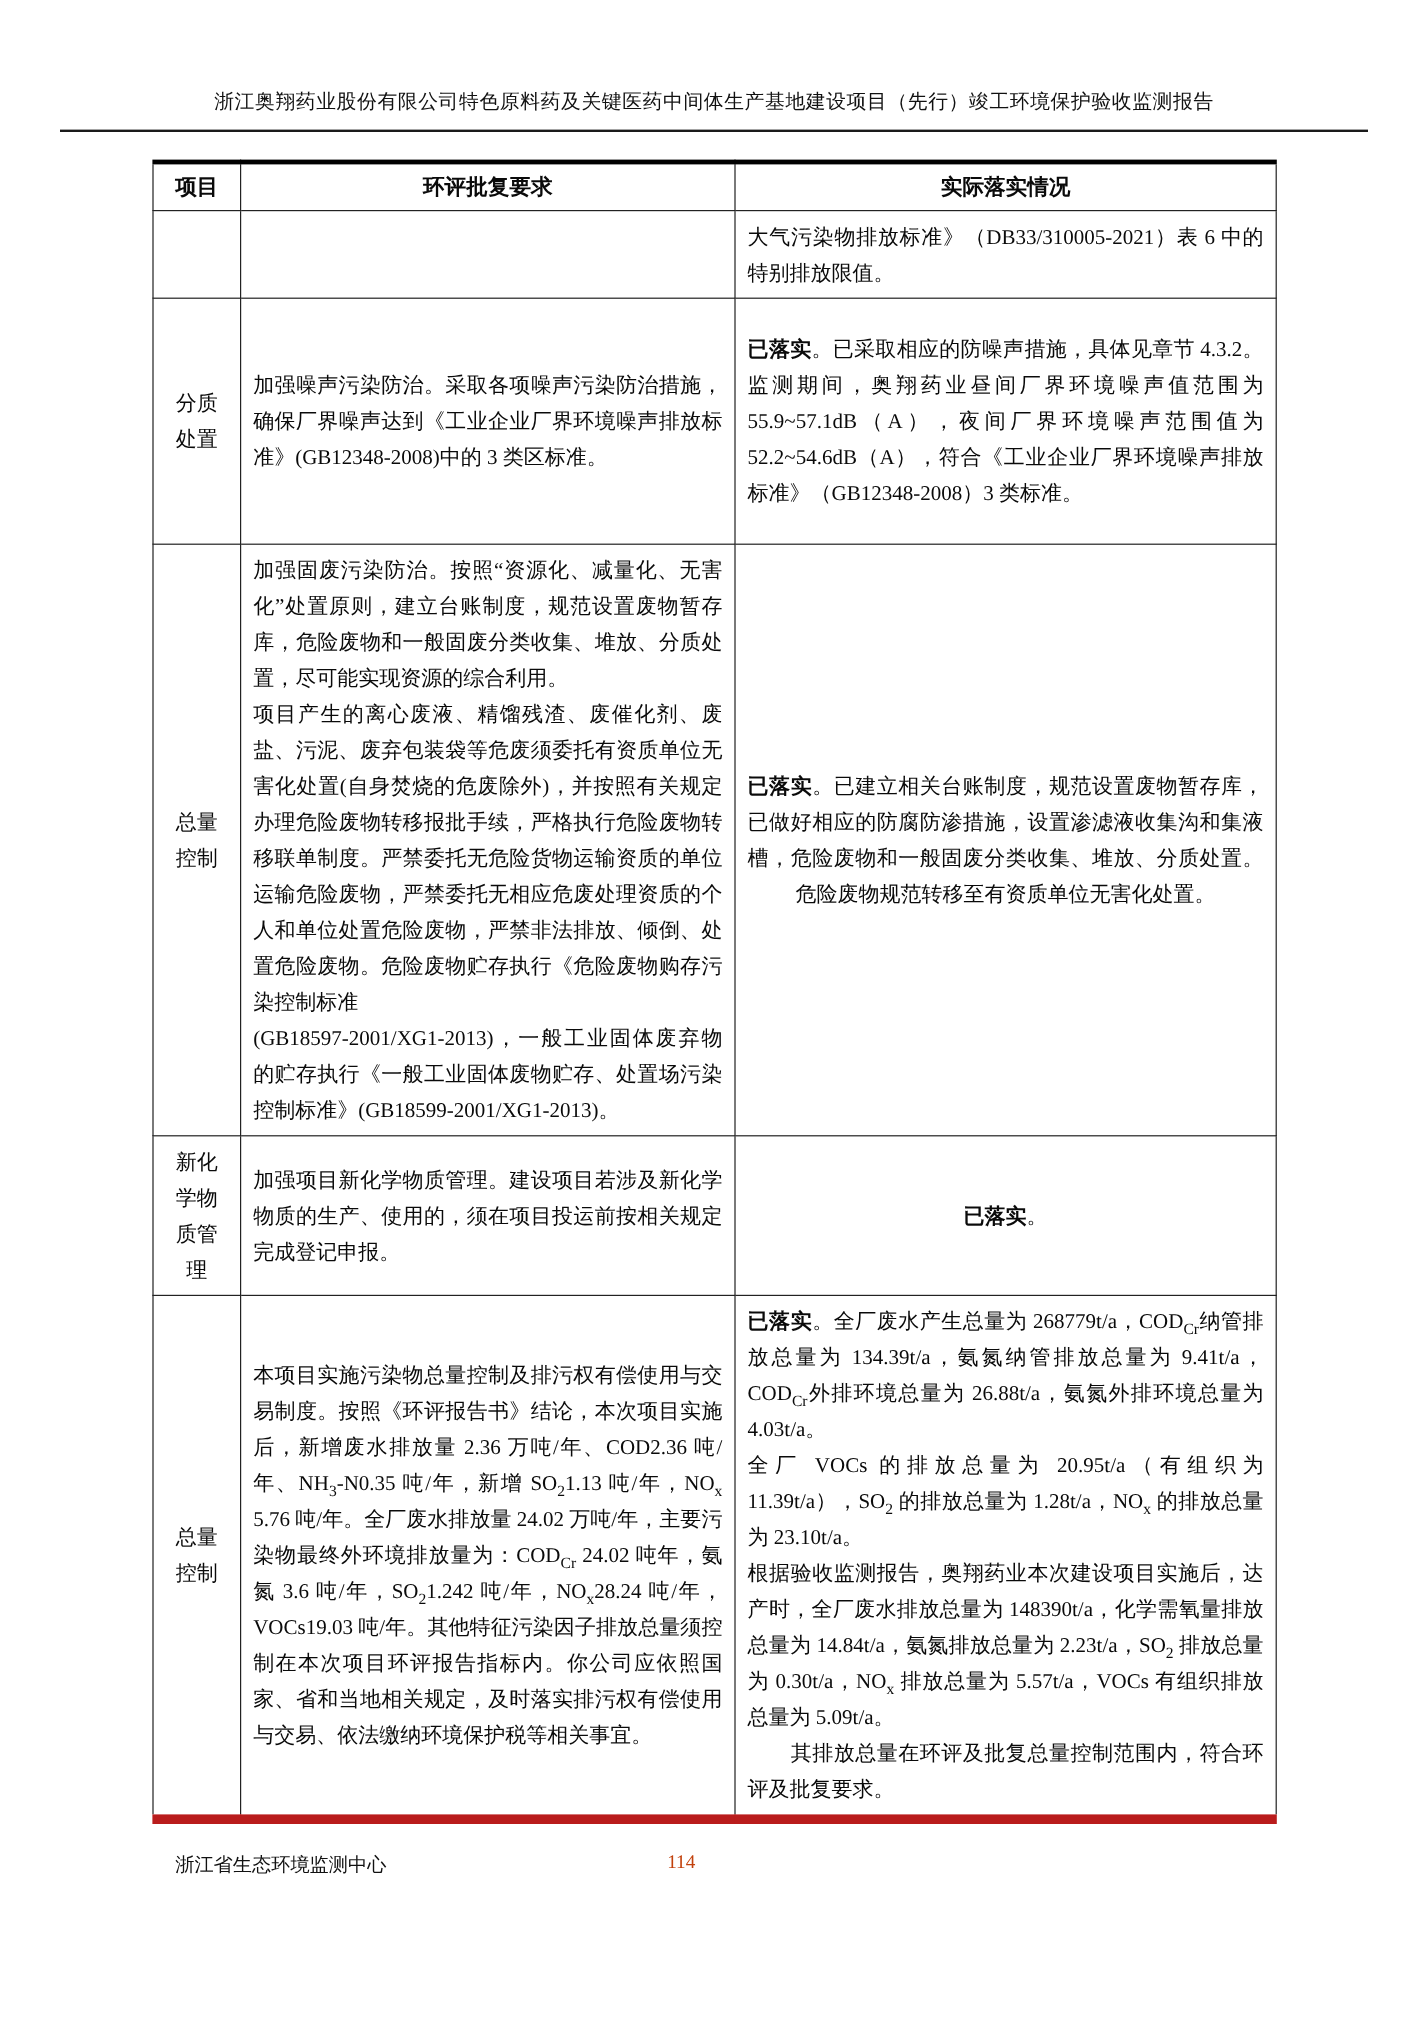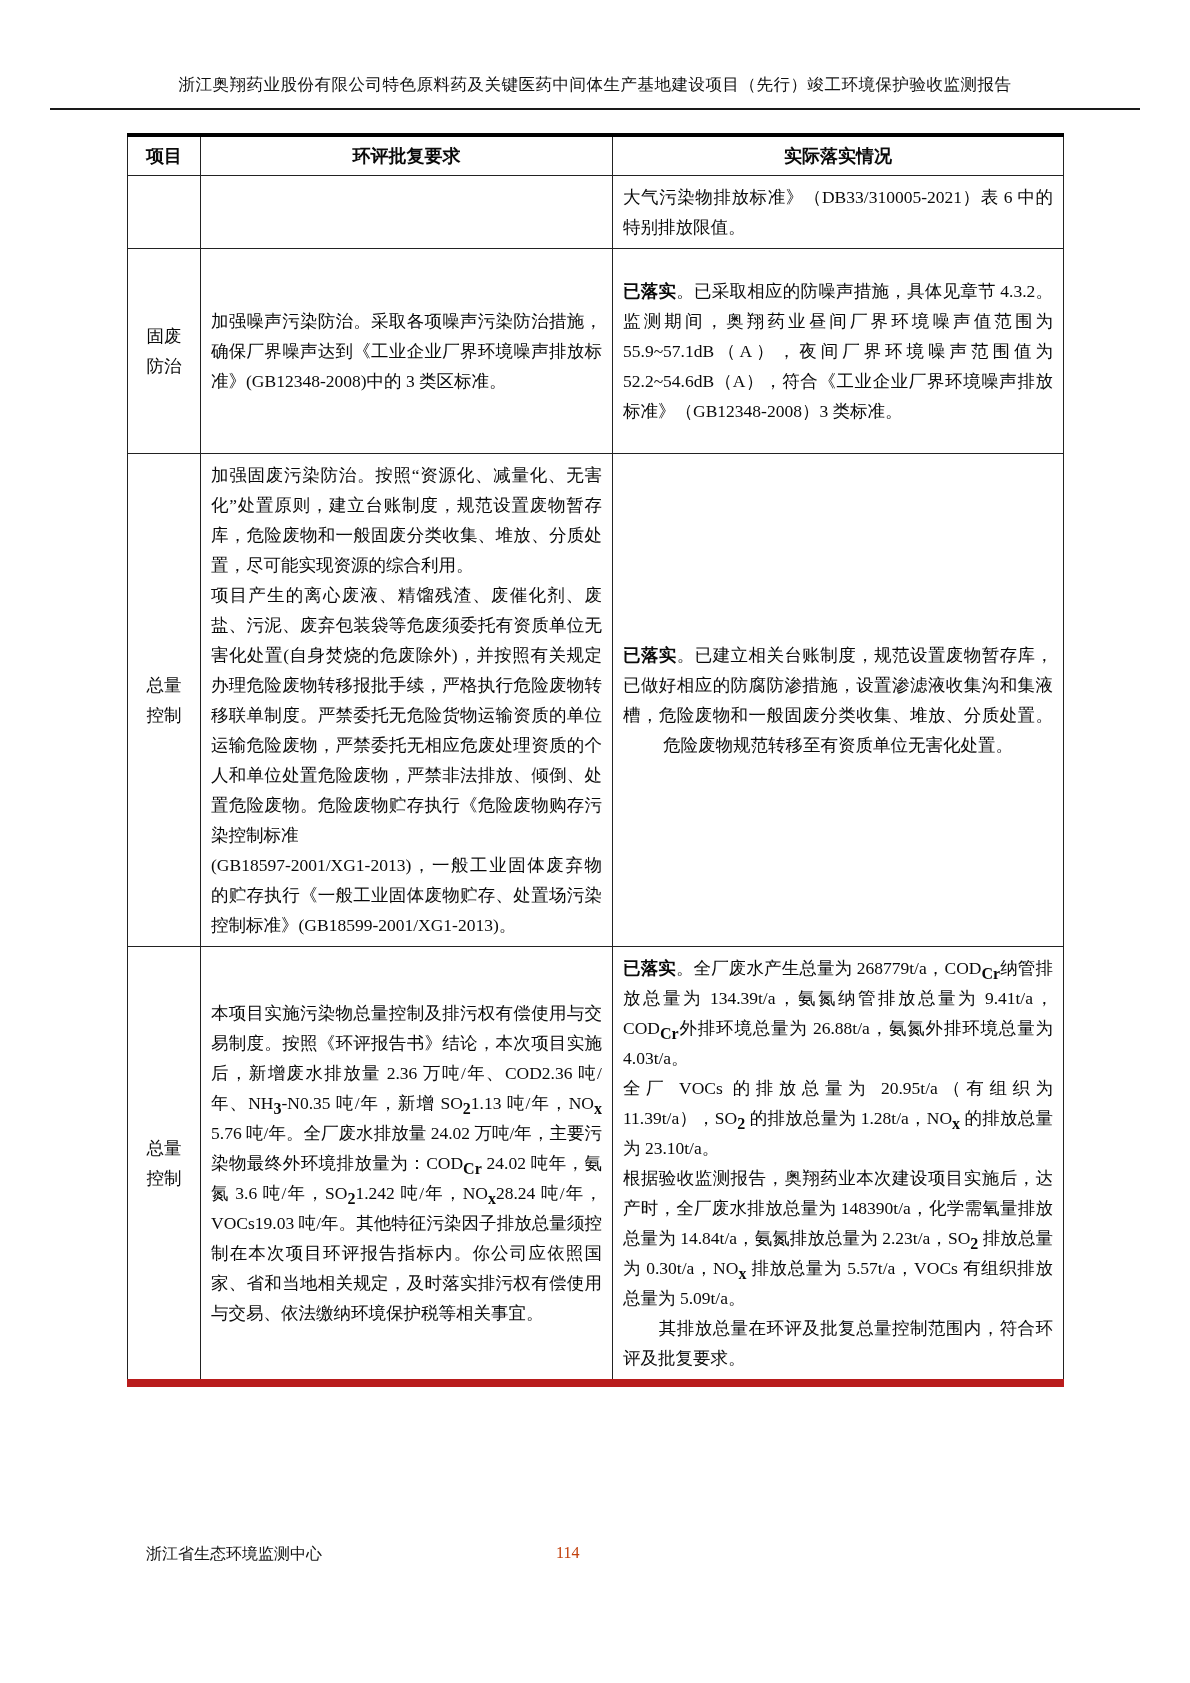--- a/index.html
+++ b/index.html
@@ -30,21 +30,21 @@
   td.cell-impl.center{text-align:center;}
   td.cell-impl.center-last{text-align:justify;text-align-last:center;}
 
   tr.r-head{height:40px;}
   tr.r1{height:70px;}
   tr.r2{height:205px;}
   tr.r3{height:493px;}
   tr.r4{height:94px;}
   tr.r5{height:385px;}
 
-  sub{font-size:16px;line-height:0;font-weight:bold;}
+  sub{font-size:13px;line-height:0;}
   b{font-weight:bold;}
 
   .doc-footer-left{position:absolute;left:146px;top:1544px;font-size:16px;color:#111;font-family:Liberation Mono, monospace;}
   .doc-footer-page{position:absolute;left:556px;top:1544px;font-size:16px;color:#c2410c;}
 </style>
 </head>
 <body>
 
 <div class="page">
 
@@ -64,31 +64,36 @@
       <th>实际落实情况</th>
     </tr>
 
     <tr class="r1">
       <td class="cell-item"></td>
       <td class="cell-req"></td>
       <td class="cell-impl">大气污染物排放标准》（DB33/310005-2021）表 6 中的特别排放限值。</td>
     </tr>
 
     <tr class="r2">
-      <td class="cell-item">固废防治</td>
+      <td class="cell-item">分质处置</td>
       <td class="cell-req">加强噪声污染防治。采取各项噪声污染防治措施，确保厂界噪声达到《工业企业厂界环境噪声排放标准》(GB12348-2008)中的 3 类区标准。</td>
       <td class="cell-impl"><b>已落实</b>。已采取相应的防噪声措施，具体见章节 4.3.2。监测期间，奥翔药业昼间厂界环境噪声值范围为 55.9~57.1dB（A），夜间厂界环境噪声范围值为 52.2~54.6dB（A），符合《工业企业厂界环境噪声排放标准》（GB12348-2008）3 类标准。</td>
     </tr>
 
     <tr class="r3">
       <td class="cell-item">总量控制</td>
       <td class="cell-req">加强固废污染防治。按照“资源化、减量化、无害化”处置原则，建立台账制度，规范设置废物暂存库，危险废物和一般固废分类收集、堆放、分质处置，尽可能实现资源的综合利用。<br>项目产生的离心废液、精馏残渣、废催化剂、废盐、污泥、废弃包装袋等危废须委托有资质单位无害化处置(自身焚烧的危废除外)，并按照有关规定办理危险废物转移报批手续，严格执行危险废物转移联单制度。严禁委托无危险货物运输资质的单位运输危险废物，严禁委托无相应危废处理资质的个人和单位处置危险废物，严禁非法排放、倾倒、处置危险废物。危险废物贮存执行《危险废物购存污染控制标准<br>(GB18597-2001/XG1-2013)，一般工业固体废弃物的贮存执行《一般工业固体废物贮存、处置场污染控制标准》(GB18599-2001/XG1-2013)。</td>
       <td class="cell-impl center-last"><b>已落实</b>。已建立相关台账制度，规范设置废物暂存库，已做好相应的防腐防渗措施，设置渗滤液收集沟和集液槽，危险废物和一般固废分类收集、堆放、分质处置。危险废物规范转移至有资质单位无害化处置。</td>
     </tr>
 
+    <tr class="r4">
+      <td class="cell-item">新化学物质管理</td>
+      <td class="cell-req">加强项目新化学物质管理。建设项目若涉及新化学物质的生产、使用的，须在项目投运前按相关规定完成登记申报。</td>
+      <td class="cell-impl center"><b>已落实</b>。</td>
+    </tr>
 
     <tr class="r5">
       <td class="cell-item">总量控制</td>
       <td class="cell-req">本项目实施污染物总量控制及排污权有偿使用与交易制度。按照《环评报告书》结论，本次项目实施后，新增废水排放量 2.36 万吨/年、COD2.36 吨/年、NH<sub>3</sub>-N0.35 吨/年，新增 SO<sub>2</sub>1.13 吨/年，NO<sub>x</sub> 5.76 吨/年。全厂废水排放量 24.02 万吨/年，主要污染物最终外环境排放量为：COD<sub>Cr</sub> 24.02 吨年，氨氮 3.6 吨/年，SO<sub>2</sub>1.242 吨/年，NO<sub>x</sub>28.24 吨/年，VOCs19.03 吨/年。其他特征污染因子排放总量须控制在本次项目环评报告指标内。你公司应依照国家、省和当地相关规定，及时落实排污权有偿使用与交易、依法缴纳环境保护税等相关事宜。</td>
       <td class="cell-impl"><b>已落实</b>。全厂废水产生总量为 268779t/a，COD<sub>Cr</sub>纳管排放总量为 134.39t/a，氨氮纳管排放总量为 9.41t/a，COD<sub>Cr</sub>外排环境总量为 26.88t/a，氨氮外排环境总量为 4.03t/a。<br>全厂 VOCs 的排放总量为 20.95t/a（有组织为 11.39t/a），SO<sub>2</sub> 的排放总量为 1.28t/a，NO<sub>x</sub> 的排放总量为 23.10t/a。<br>根据验收监测报告，奥翔药业本次建设项目实施后，达产时，全厂废水排放总量为 148390t/a，化学需氧量排放总量为 14.84t/a，氨氮排放总量为 2.23t/a，SO<sub>2</sub> 排放总量为 0.30t/a，NO<sub>x</sub> 排放总量为 5.57t/a，VOCs 有组织排放总量为 5.09t/a。<br>　　其排放总量在环评及批复总量控制范围内，符合环评及批复要求。</td>
     </tr>
   </tbody>
     </table>
 
   <div class="doc-footer-left">浙江省生态环境监测中心</div>

